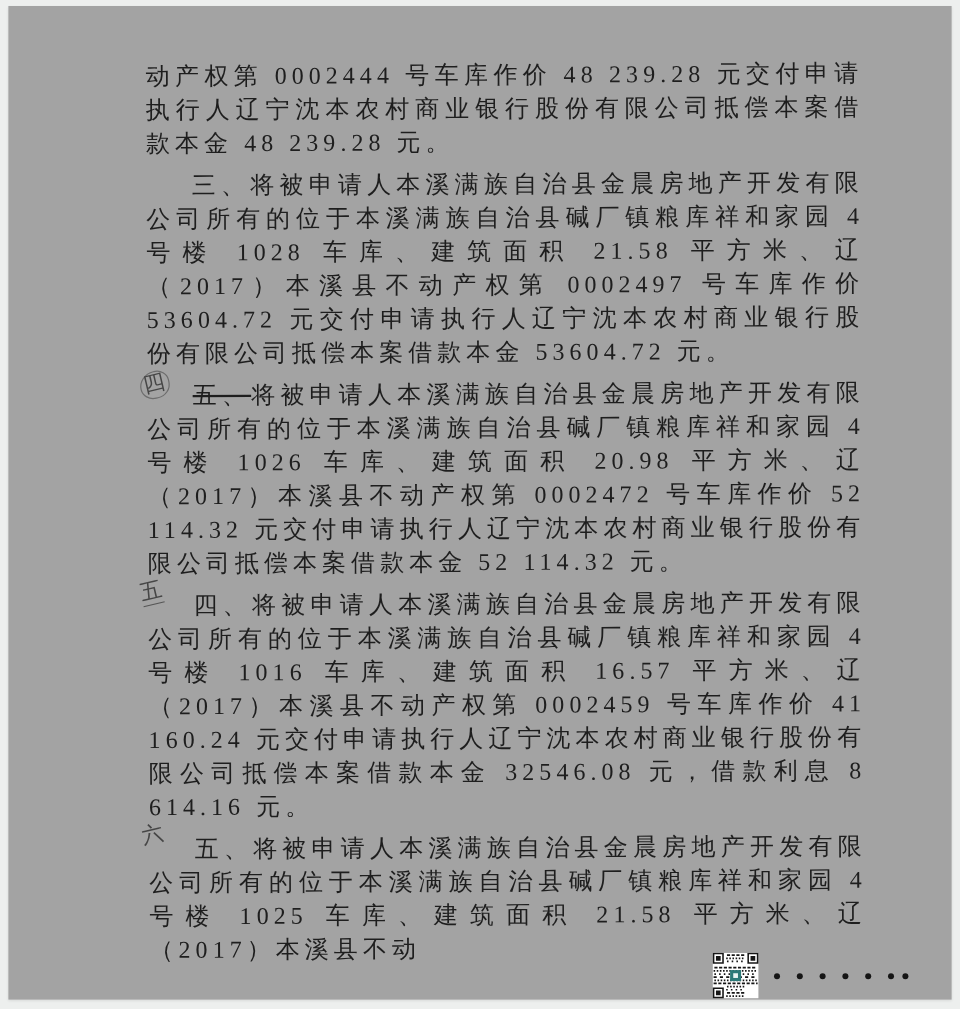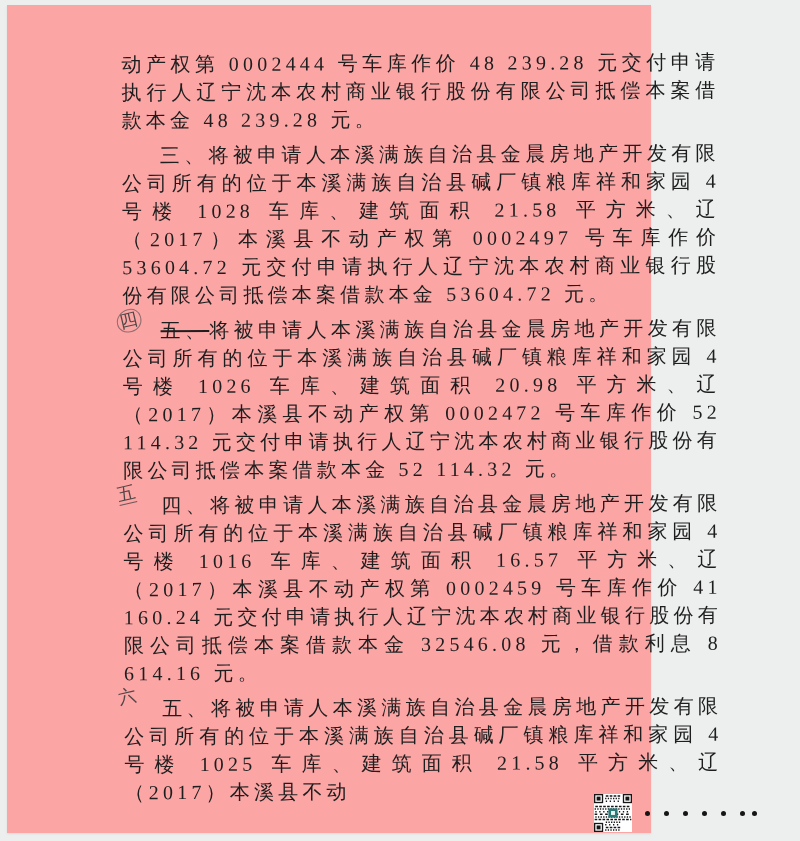--- a/index.html
+++ b/index.html
@@ -5,22 +5,22 @@
   html,body{margin:0;padding:0;}
   body{
     width:800px;height:841px;
     background:#edefee;
     overflow:hidden;
     font-family:"Liberation Serif","DejaVu Serif",serif;
     position:relative;
   }
   .page{
     position:absolute;left:7px;top:5px;
-    width:644px;height:828px;
-    background:#fca5a5;
+    width:786px;height:828px;
+    background:#a3a3a3;
     box-shadow:0 1px 2px rgba(0,0,0,0.08);
   }
   .doc{
     position:absolute;left:116px;top:44px;width:598px;
     color:#1e1e1e;
     font-size:20px;
     line-height:28px;
     letter-spacing:4.2px;
     text-align:justify;
     transform:rotate(-0.25deg);

